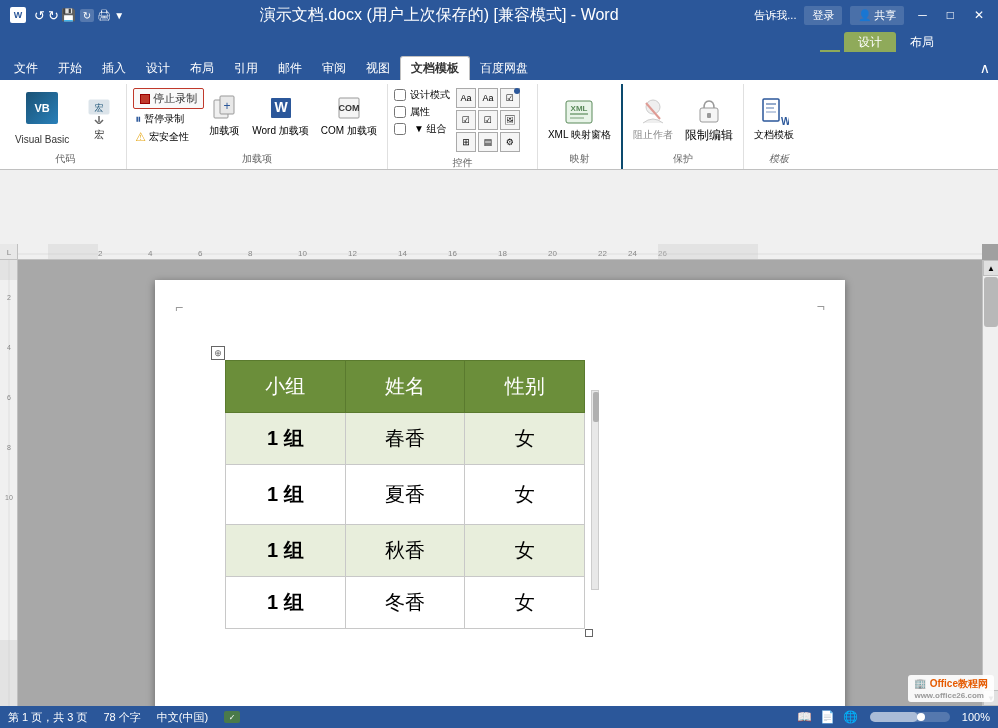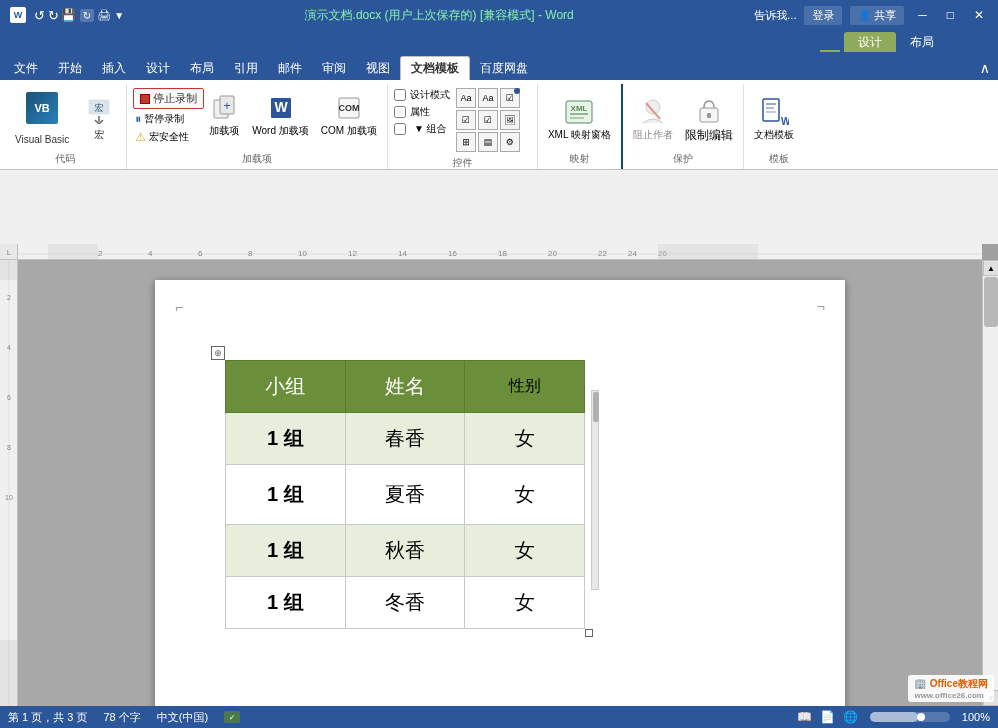--- a/index.html
+++ b/index.html
@@ -19,21 +19,21 @@
 
       <div style="display:flex; align-items:center; gap:3px;">
         <span style="color:white; cursor:pointer; font-size:13px;">↺</span>
         <span style="color:white; cursor:pointer; font-size:13px;">↻</span>
         <span style="color:white; cursor:pointer; font-size:12px;">💾</span>
         <span style="color:white; cursor:pointer; font-size:10px; background:rgba(255,255,255,0.2); padding:1px 3px; border-radius:2px;">↻</span>
         <span style="color:white; cursor:pointer; font-size:11px;">🖨</span>
         <span style="color:white; cursor:pointer; font-size:10px;">▼</span>
       </div>
     </div>
-    <div style="color:#86efac; font-size:12px; flex:1; text-align:center;">演示文档.docx (用户上次保存的) [兼容模式] - Word</div>
+    <div style="color:#ffffff; font-size:16px; flex:1; text-align:center;">演示文档.docx (用户上次保存的) [兼容模式] - Word</div>
     <div style="display:flex; align-items:center; gap:8px;">
       <span style="color:white; font-size:11px; cursor:pointer;">告诉我...</span>
       <span style="color:white; font-size:11px; cursor:pointer; background:rgba(255,255,255,0.15); padding:2px 8px; border-radius:2px;">登录</span>
       <span style="color:white; font-size:11px; cursor:pointer; background:rgba(255,255,255,0.15); padding:2px 8px; border-radius:2px; display:flex; align-items:center; gap:2px;">👤 <span>共享</span></span>
       <span style="color:white; cursor:pointer; padding:2px 6px;">─</span>
       <span style="color:white; cursor:pointer; padding:2px 6px;">□</span>
       <span style="color:white; cursor:pointer; padding:2px 6px;">✕</span>
     </div>
   </div>
 
@@ -216,21 +216,21 @@
                 <rect x="4" y="2" width="16" height="22" rx="1" fill="white" stroke="#2b579a" stroke-width="1.5"></rect>
                 <rect x="7" y="6" width="10" height="2" fill="#2b579a" opacity="0.5"></rect>
                 <rect x="7" y="10" width="8" height="2" fill="#2b579a" opacity="0.4"></rect>
                 <rect x="7" y="14" width="10" height="2" fill="#2b579a" opacity="0.3"></rect>
                 <text x="22" y="28" font-size="10" fill="#2b579a" font-weight="bold">W</text>
               </svg>
           </div>
           <span style="font-size:10px; text-align:center;">文档模板</span>
         </div>
       </div>
-      <div style="font-size:10px; color:#666; text-align:center; padding:2px 0 3px;">模板</div>
+      <div style="font-size:10px; color:#666; text-align:center; padding:2px 0 3px;font-style:italic;">模板</div>
     </div>
 
   </div>
 
   <div style="position:absolute; top:244px; left:0; right:0; bottom:22px; background:#a0a0a0; overflow:hidden;">
 
     <div style="position:absolute; top:0; left:18px; right:16px; height:16px; background:#f0f0f0; border-bottom:1px solid #c0c0c0; overflow:hidden;">
       <svg width="100%" height="16">
 
         <line x1="0" y1="10" x2="100%" y2="10" stroke="#ccc" stroke-width="0.5"></line>
@@ -288,21 +288,21 @@
         <div style="position:relative; display:inline-block; margin-top:30px;">
           
           <div style="position:absolute; top:-14px; left:-14px; width:14px; height:14px; border:1px solid #666; background:white; cursor:move; display:flex; align-items:center; justify-content:center; font-size:9px; z-index:5; color:#666;">⊕</div>
 
           
           <table style="border-collapse:collapse; width:360px;">
             <thead>
               <tr>
                 <th style="background:#6b8e3a; color:white; padding:12px 24px; font-size:20px; font-weight:normal; text-align:center; border:1px solid #5a7a2e; width:120px;">小组</th>
                 <th style="background:#6b8e3a; color:white; padding:12px 24px; font-size:20px; font-weight:normal; text-align:center; border:1px solid #5a7a2e; width:120px;">姓名</th>
-                <th style="background:#6b8e3a; color:#000000; padding:12px 24px; font-size:16px; font-weight:normal; text-align:center; border:1px solid #5a7a2e; width:120px;">性别</th>
+                <th style="background:#6b8e3a; color:#ffffff; padding:12px 24px; font-size:20px; font-weight:normal; text-align:center; border:1px solid #5a7a2e; width:120px;">性别</th>
               </tr>
             </thead>
             <tbody>
               <tr style="background:#e8eedc;">
                 <td style="padding:12px 24px; font-size:20px; text-align:center; border:1px solid #c8c8c8; font-weight:bold;">1 组</td>
                 <td style="padding:12px 24px; font-size:20px; text-align:center; border:1px solid #c8c8c8;">春香</td>
                 <td style="padding:12px 24px; font-size:20px; text-align:center; border:1px solid #c8c8c8;">女</td>
               </tr>
               <tr style="background:white;">
                 <td style="padding:12px 24px; font-size:20px; text-align:center; border:1px solid #c8c8c8; font-weight:bold;">1 组</td>

